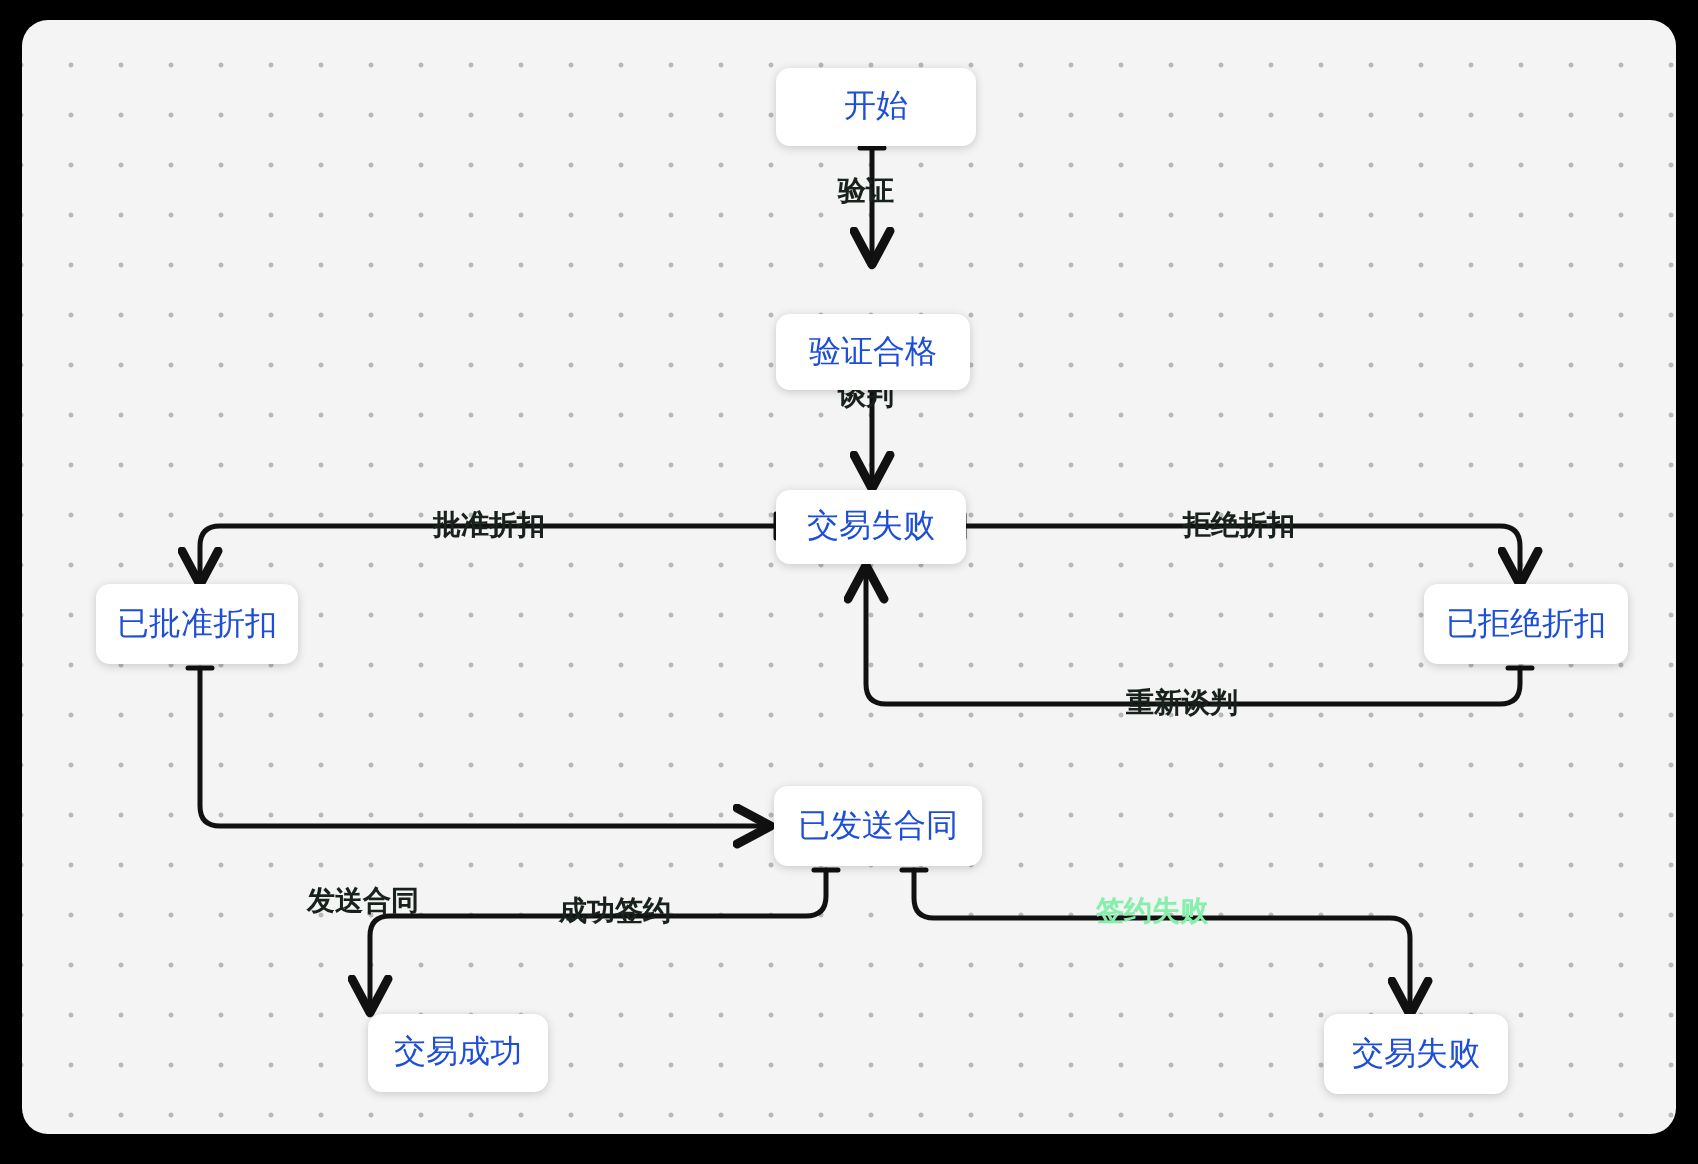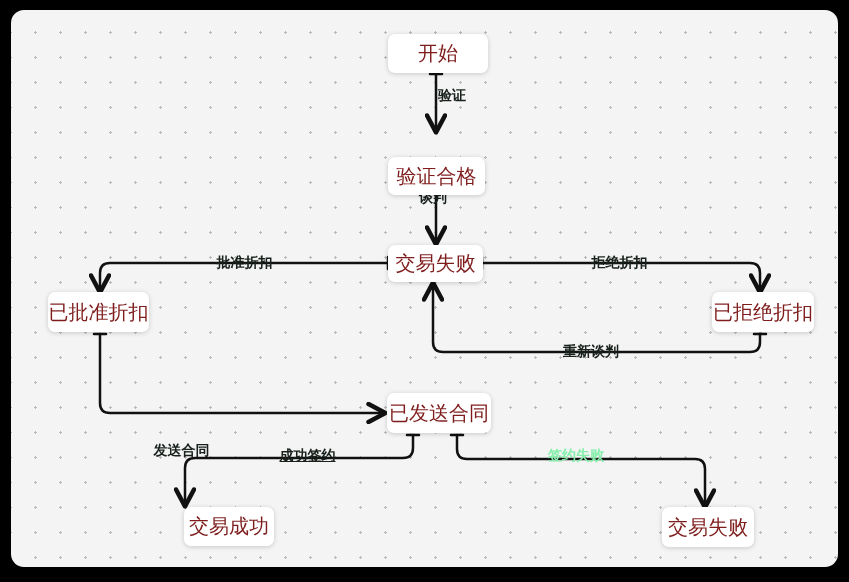--- a/index.html
+++ b/index.html
@@ -13,21 +13,21 @@
     background-image:radial-gradient(circle,#b9b9b9 1.1px,rgba(0,0,0,0) 1.4px);
     background-size:25px 25px;
     background-position:12px 10px;
     border-radius:13px;
   }
   .edges{position:absolute;left:0;top:0;width:849px;height:582px;}
   .node{
     position:absolute;display:flex;align-items:center;justify-content:center;
     background:#ffffff;border-radius:7px;
     box-shadow:0 1px 5px rgba(0,0,0,0.18);
-    font-size:20px;color:#7f1d1d;white-space:nowrap;
+    font-size:16px;color:#1d4ed8;white-space:nowrap;
   }
   .plabel{
     position:absolute;display:flex;align-items:center;justify-content:center;
     font-size:14px;font-weight:bold;color:#18211c;white-space:nowrap;
   }
   .plabel::before{
     content:"";position:absolute;left:0;top:0;right:0;bottom:0;
     background:#a6ddc8;transform:skewX(-20deg);
     box-shadow:1px 2px 3px rgba(0,0,0,0.22);
     z-index:-1;
@@ -62,27 +62,27 @@
       <path d="M100,334 L100,403 Q100,413 110,413 L382,413" marker-end="url(#arrow)"></path>
 
       <path d="M413,435 L413,448 Q413,458 403,458 L195,458 Q185,458 185,468 L185,503" marker-end="url(#arrow)"></path>
 
       <path d="M457,435 L457,449 Q457,459 467,459 L695,459 Q705,459 705,469 L705,504" marker-end="url(#arrow)"></path>
 
       <path d="M430,74 L442,74 M430,172 L442,172 M388,257 L388,269 M482,257 L482,269 M754,334 L766,334 M94,334 L106,334 M407,435 L419,435 M451,435 L463,435"></path>
     </g>
   </svg>
 
-  <div class="plabel" style="left:416px;top:83px;width:72px;height:26px;">验证</div>
+  <div class="plabel" style="left:397px;top:83px;width:72px;height:26px;">验证</div>
   <div class="plabel" style="left:397px;top:185px;width:72px;height:26px;">谈判</div>
   <div class="plabel" style="left:196px;top:250px;width:97px;height:25px;">批准折扣</div>
   <div class="plabel" style="left:572px;top:251px;width:95px;height:24px;">拒绝折扣</div>
   <div class="plabel" style="left:541px;top:339px;width:100px;height:26px;">重新谈判</div>
   <div class="plabel" style="left:131px;top:398px;width:101px;height:26px;margin-top:40px;">发送合同</div>
-  <div class="plabel" style="left:257px;top:443px;width:101px;height:26px;text-decoration:underline;">成功签约</div>
+  <div class="plabel" style="left:257px;top:443px;width:101px;height:26px;">成功签约</div>
   <div class="plabel blue" style="left:524px;top:443px;width:104px;height:26px;">签约失败</div>
 
   <div class="node" style="left:388px;top:34px;width:100px;height:39px;">开始</div>
   <div class="node" style="left:388px;top:133px;width:97px;height:38px;margin-top:24px;">验证合格</div>
   <div class="node" style="left:388px;top:245px;width:95px;height:37px;">交易失败</div>
   <div class="node" style="left:48px;top:292px;width:101px;height:40px;">已批准折扣</div>
   <div class="node" style="left:387px;top:393px;width:104px;height:40px;">已发送合同</div>
   <div class="node" style="left:712px;top:292px;width:102px;height:40px;">已拒绝折扣</div>
   <div class="node" style="left:144px;top:507px;width:90px;height:39px;margin-left:40px;">交易成功</div>
   <div class="node" style="left:662px;top:507px;width:92px;height:40px;">交易失败</div>

